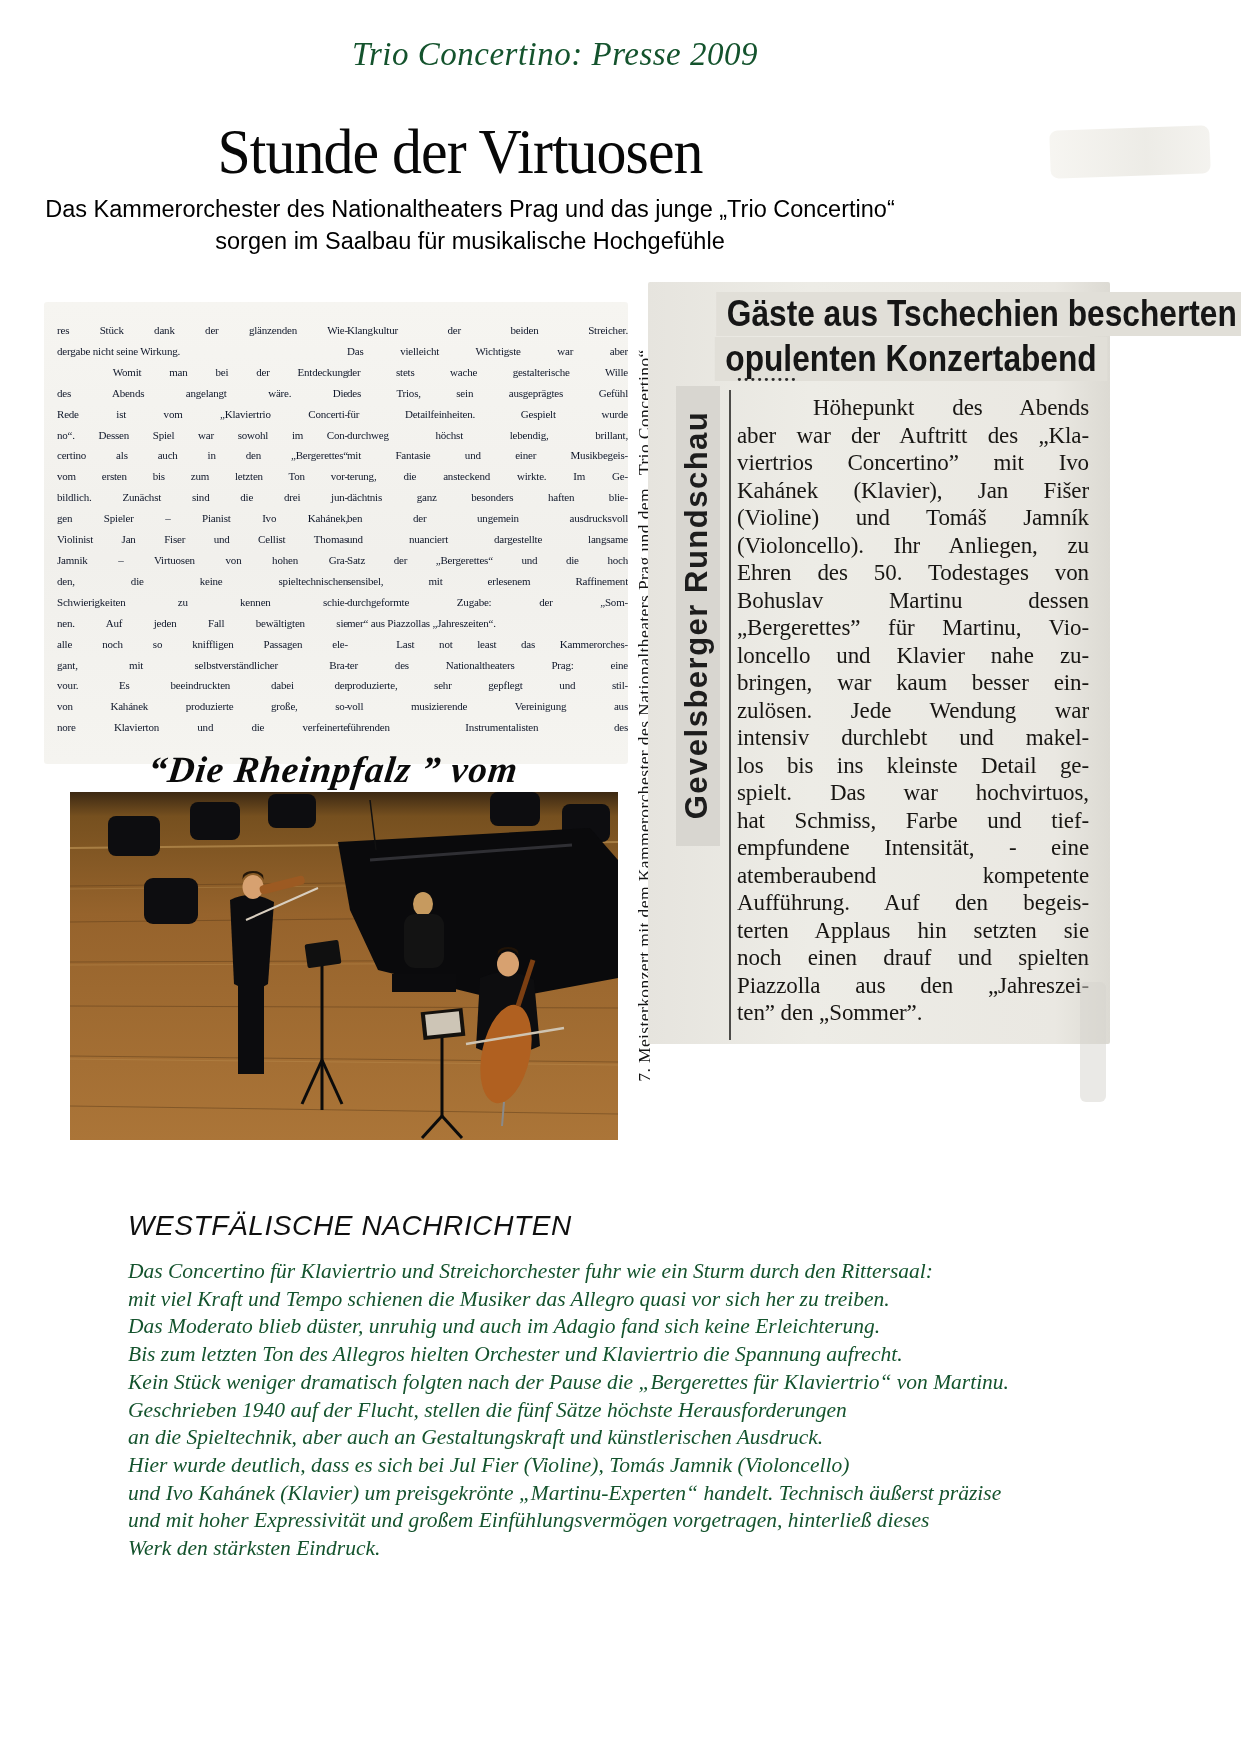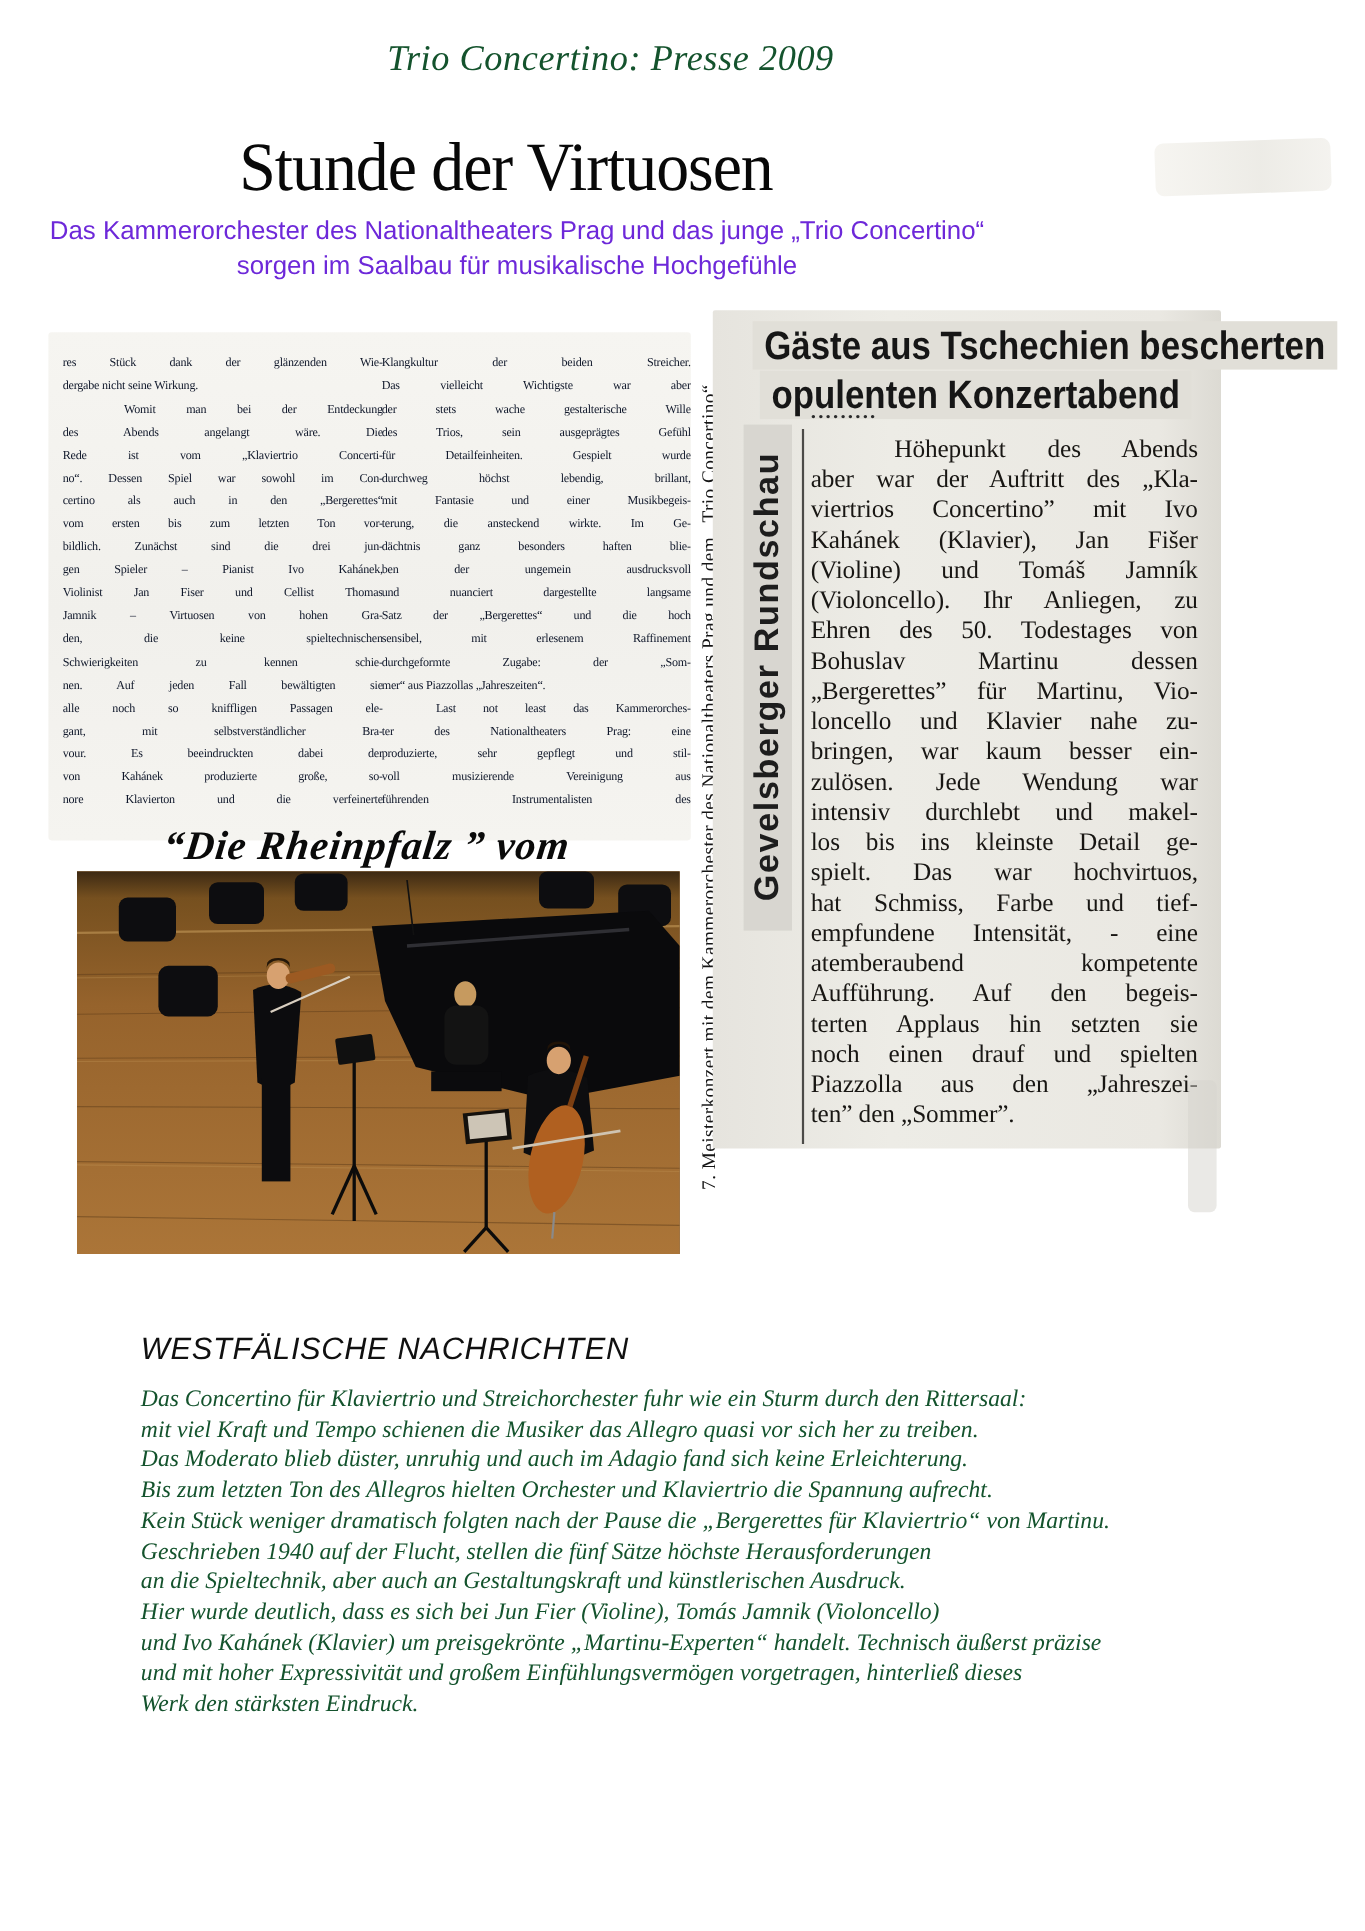--- a/index.html
+++ b/index.html
@@ -20,21 +20,21 @@
     transform:scaleX(0.95);transform-origin:center;
     font-family:"Liberation Serif",serif;
   }
   .headline-smudge{
     left:1050px;top:128px;width:160px;height:48px;border-radius:8px;
     background:linear-gradient(90deg,#f2f0ea,#e3e1d9 60%,#eeece6);
     opacity:.65;transform:rotate(-2deg);
   }
   .subtitle{
     left:0;width:940px;text-align:center;
-    font-family:"Liberation Sans",sans-serif;font-size:23.5px;color:#6d28d9;
+    font-family:"Liberation Sans",sans-serif;font-size:23.5px;color:#000000;
   }
   .subtitle.s1{top:196px;}
   .subtitle.s2{top:228px;}
 
   
   .newsprint{
     left:44px;top:302px;width:584px;height:462px;
     background:linear-gradient(180deg,#f6f5f1,#f1f0ec 55%,#f5f4f0);
     border-radius:3px;
   }
@@ -70,21 +70,21 @@
     transform:rotate(-90deg);white-space:nowrap;
     font-size:17.5px;letter-spacing:0.4px;color:#141414;
     font-family:"Liberation Serif",serif;
   }
 
   
   .right-clip{
     left:648px;top:282px;width:462px;height:762px;border-radius:2px;
     background:linear-gradient(90deg,#e6e4de,#edece6 35%,#eae8e2 88%,#dcdad3);
   }
-  .right-clip .headline-wrap{left:0;top:10px;width:462px;text-align:right;}
+  .right-clip .headline-wrap{left:0;top:10px;width:462px;text-align:center;padding-left:32px;}
   .hl-line{
     display:inline-block;padding:1px 12px;margin-bottom:1px;
     font-family:"Liberation Sans",sans-serif;font-weight:bold;font-size:36px;
     color:#161616;background:#e1dfd8;
     transform:scaleX(0.88);transform-origin:center;white-space:nowrap;
   }
   .masthead-strip{left:28px;top:104px;width:44px;height:460px;background:#d8d6d0;}
   .masthead{
     left:16px;top:100px;width:66px;height:466px;
     display:flex;align-items:center;justify-content:center;
@@ -295,17 +295,17 @@
 
 <div class="abs bottom-source">WESTFÄLISCHE NACHRICHTEN</div>
 <div class="abs bottom-body">
     <div class="tline">Das Concertino für Klaviertrio und Streichorchester fuhr wie ein Sturm durch den Rittersaal:</div>
     <div class="tline">mit viel Kraft und Tempo schienen die Musiker das Allegro quasi vor sich her zu treiben.</div>
     <div class="tline">Das Moderato blieb düster, unruhig und auch im Adagio fand sich keine Erleichterung.</div>
     <div class="tline">Bis zum letzten Ton des Allegros hielten Orchester und Klaviertrio die Spannung aufrecht.</div>
     <div class="tline">Kein Stück weniger dramatisch folgten nach der Pause die „Bergerettes für Klaviertrio“ von Martinu.</div>
     <div class="tline">Geschrieben 1940 auf der Flucht, stellen die fünf Sätze höchste Herausforderungen</div>
     <div class="tline">an die Spieltechnik, aber auch an Gestaltungskraft und künstlerischen Ausdruck.</div>
-    <div class="tline">Hier wurde deutlich, dass es sich bei Jun Fier (Violine), Tomás Jamnik (Violoncello)</div>
+    <div class="tline">Hier wurde deutlich, dass es sich bei Jul Fier (Violine), Tomás Jamnik (Violoncello)</div>
     <div class="tline">und Ivo Kahánek (Klavier) um preisgekrönte „Martinu-Experten“ handelt. Technisch äußerst präzise</div>
     <div class="tline">und mit hoher Expressivität und großem Einfühlungsvermögen vorgetragen, hinterließ dieses</div>
     <div class="tline">Werk den stärksten Eindruck.</div>
   </div>
 
 </body></html>

